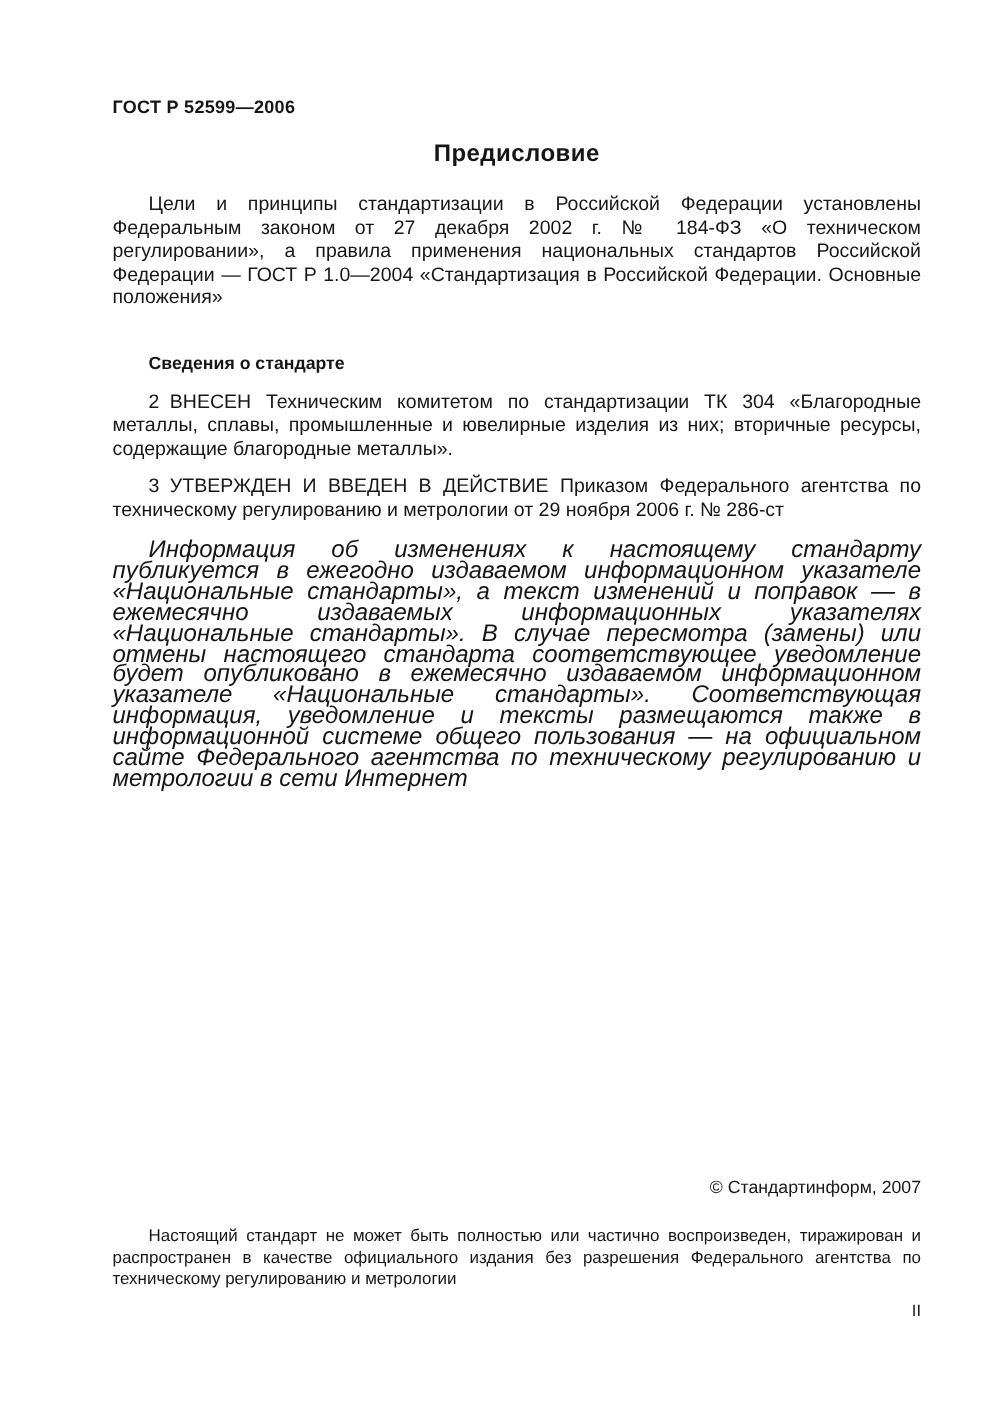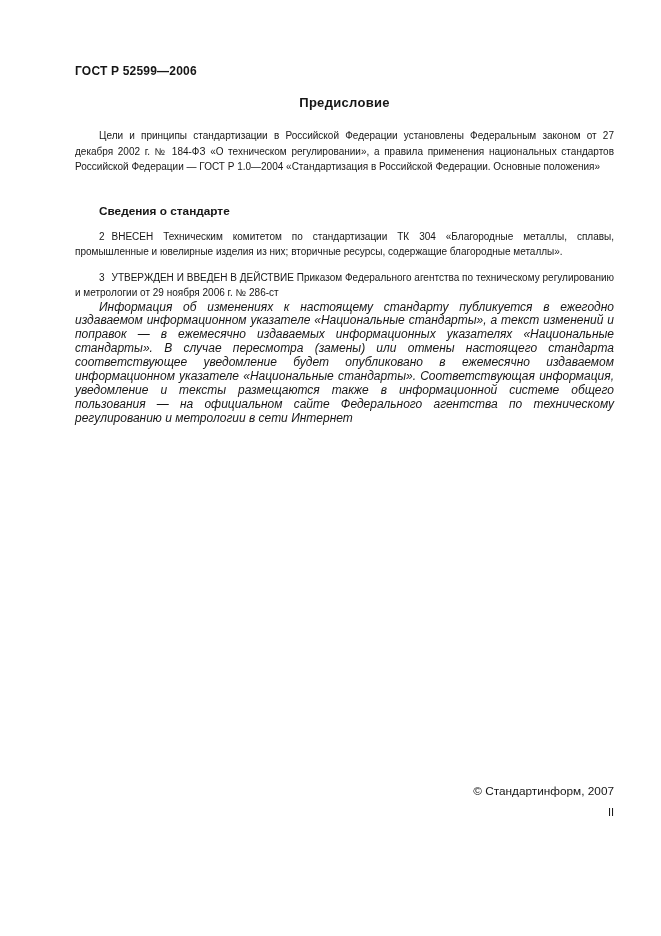--- a/index.html
+++ b/index.html
@@ -18,46 +18,47 @@
     padding: 64px 47px 0 75px;
     overflow: hidden;
   }
   .doc-number {
     font-size: 12px;
     font-weight: bold;
     line-height: 15px;
     letter-spacing: 0.2px;
   }
   .title {
-    font-size: 13px;
+    font-size: 16px;
     font-weight: bold;
     text-align: center;
     margin: 15px 0 0 0;
     line-height: 17px;
     letter-spacing: 0.3px;
   }
   .para {
-    font-size: 10px;
+    font-size: 13px;
     line-height: 15.5px;
     text-align: justify;
     text-indent: 24px;
     margin: 0;
   }
   .intro { margin-top: 17px; }
   .subheading {
     font-size: 11.8px;
     font-weight: bold;
     margin: 29px 0 0 24px;
     line-height: 15px;
   }
   .item { margin-top: 10px; }
   .item .item-num { margin-right: 7px; }
   .notice {
+    margin-top: 13px;
     font-style: italic;
-    font-size: 12px;
+    font-size: 16px;
     line-height: 13.9px;
   }
   .bottom {
     position: absolute;
     left: 75px;
     right: 47px;
     top: 784px;
   }
   .copyright {
     text-align: right;
@@ -98,17 +99,18 @@
   <p class="para item">
     <span class="item-num">3</span><span>УТВЕРЖДЕН И ВВЕДЕН В ДЕЙСТВИЕ Приказом Федерального агентства по техническому регулированию и метрологии от 29 ноября 2006 г. № 286-ст</span>
   </p>
 
 
   <p class="para notice">Информация об изменениях к настоящему стандарту публикуется в ежегодно издаваемом информационном указателе «Национальные стандарты», а текст изменений и поправок — в ежемесячно издаваемых информационных указателях «Национальные стандарты». В случае пересмотра (замены) или отмены настоящего стандарта соответствующее уведомление будет опубликовано в ежемесячно издаваемом информационном указателе «Национальные стандарты». Соответствующая информация, уведомление и тексты размещаются также в информационной системе общего пользования — на официальном сайте Федерального агентства по техническому регулированию и метрологии в сети Интернет</p>
 
   <div class="bottom">
     <div class="copyright">© Стандартинформ, 2007</div>
 
+    <p class="para restriction">Настоящий стандарт не может быть полностью или частично воспроизведен, тиражирован и распространен в качестве официального издания без разрешения Федерального агентства по техническому регулированию и метрологии</p>
 
     <div class="page-number">II</div>
   </div>
 
 </div>
 
 </body></html>

